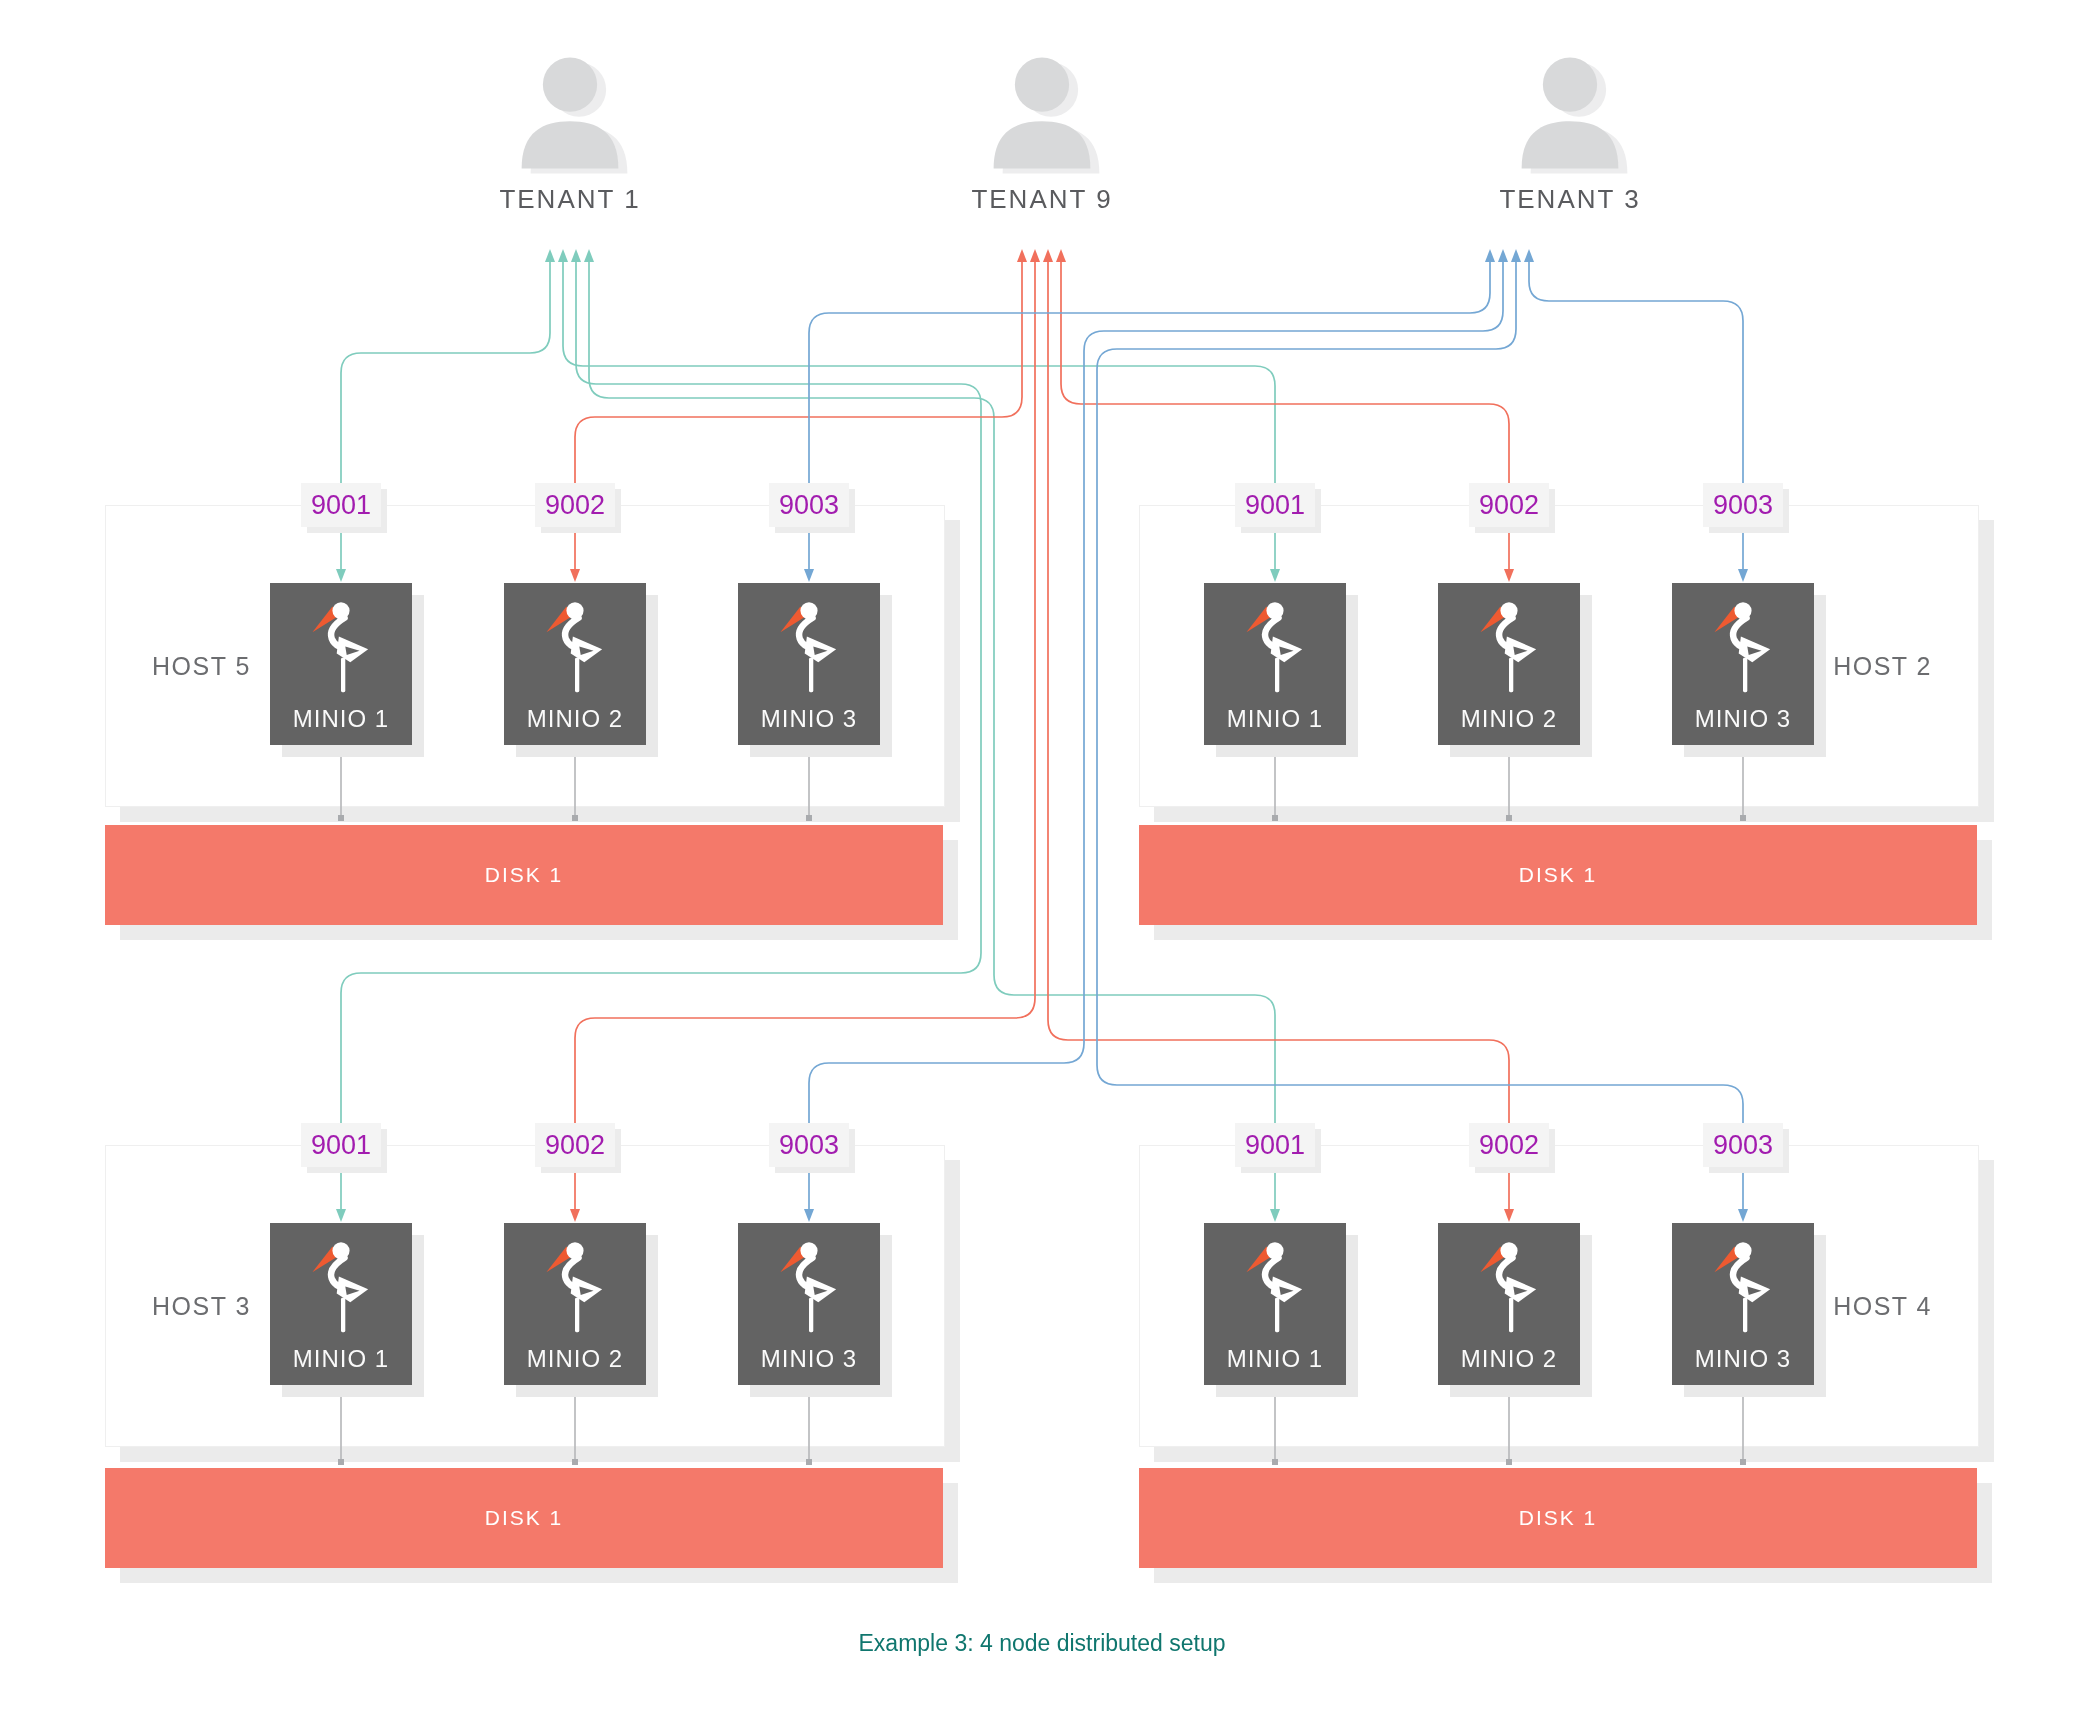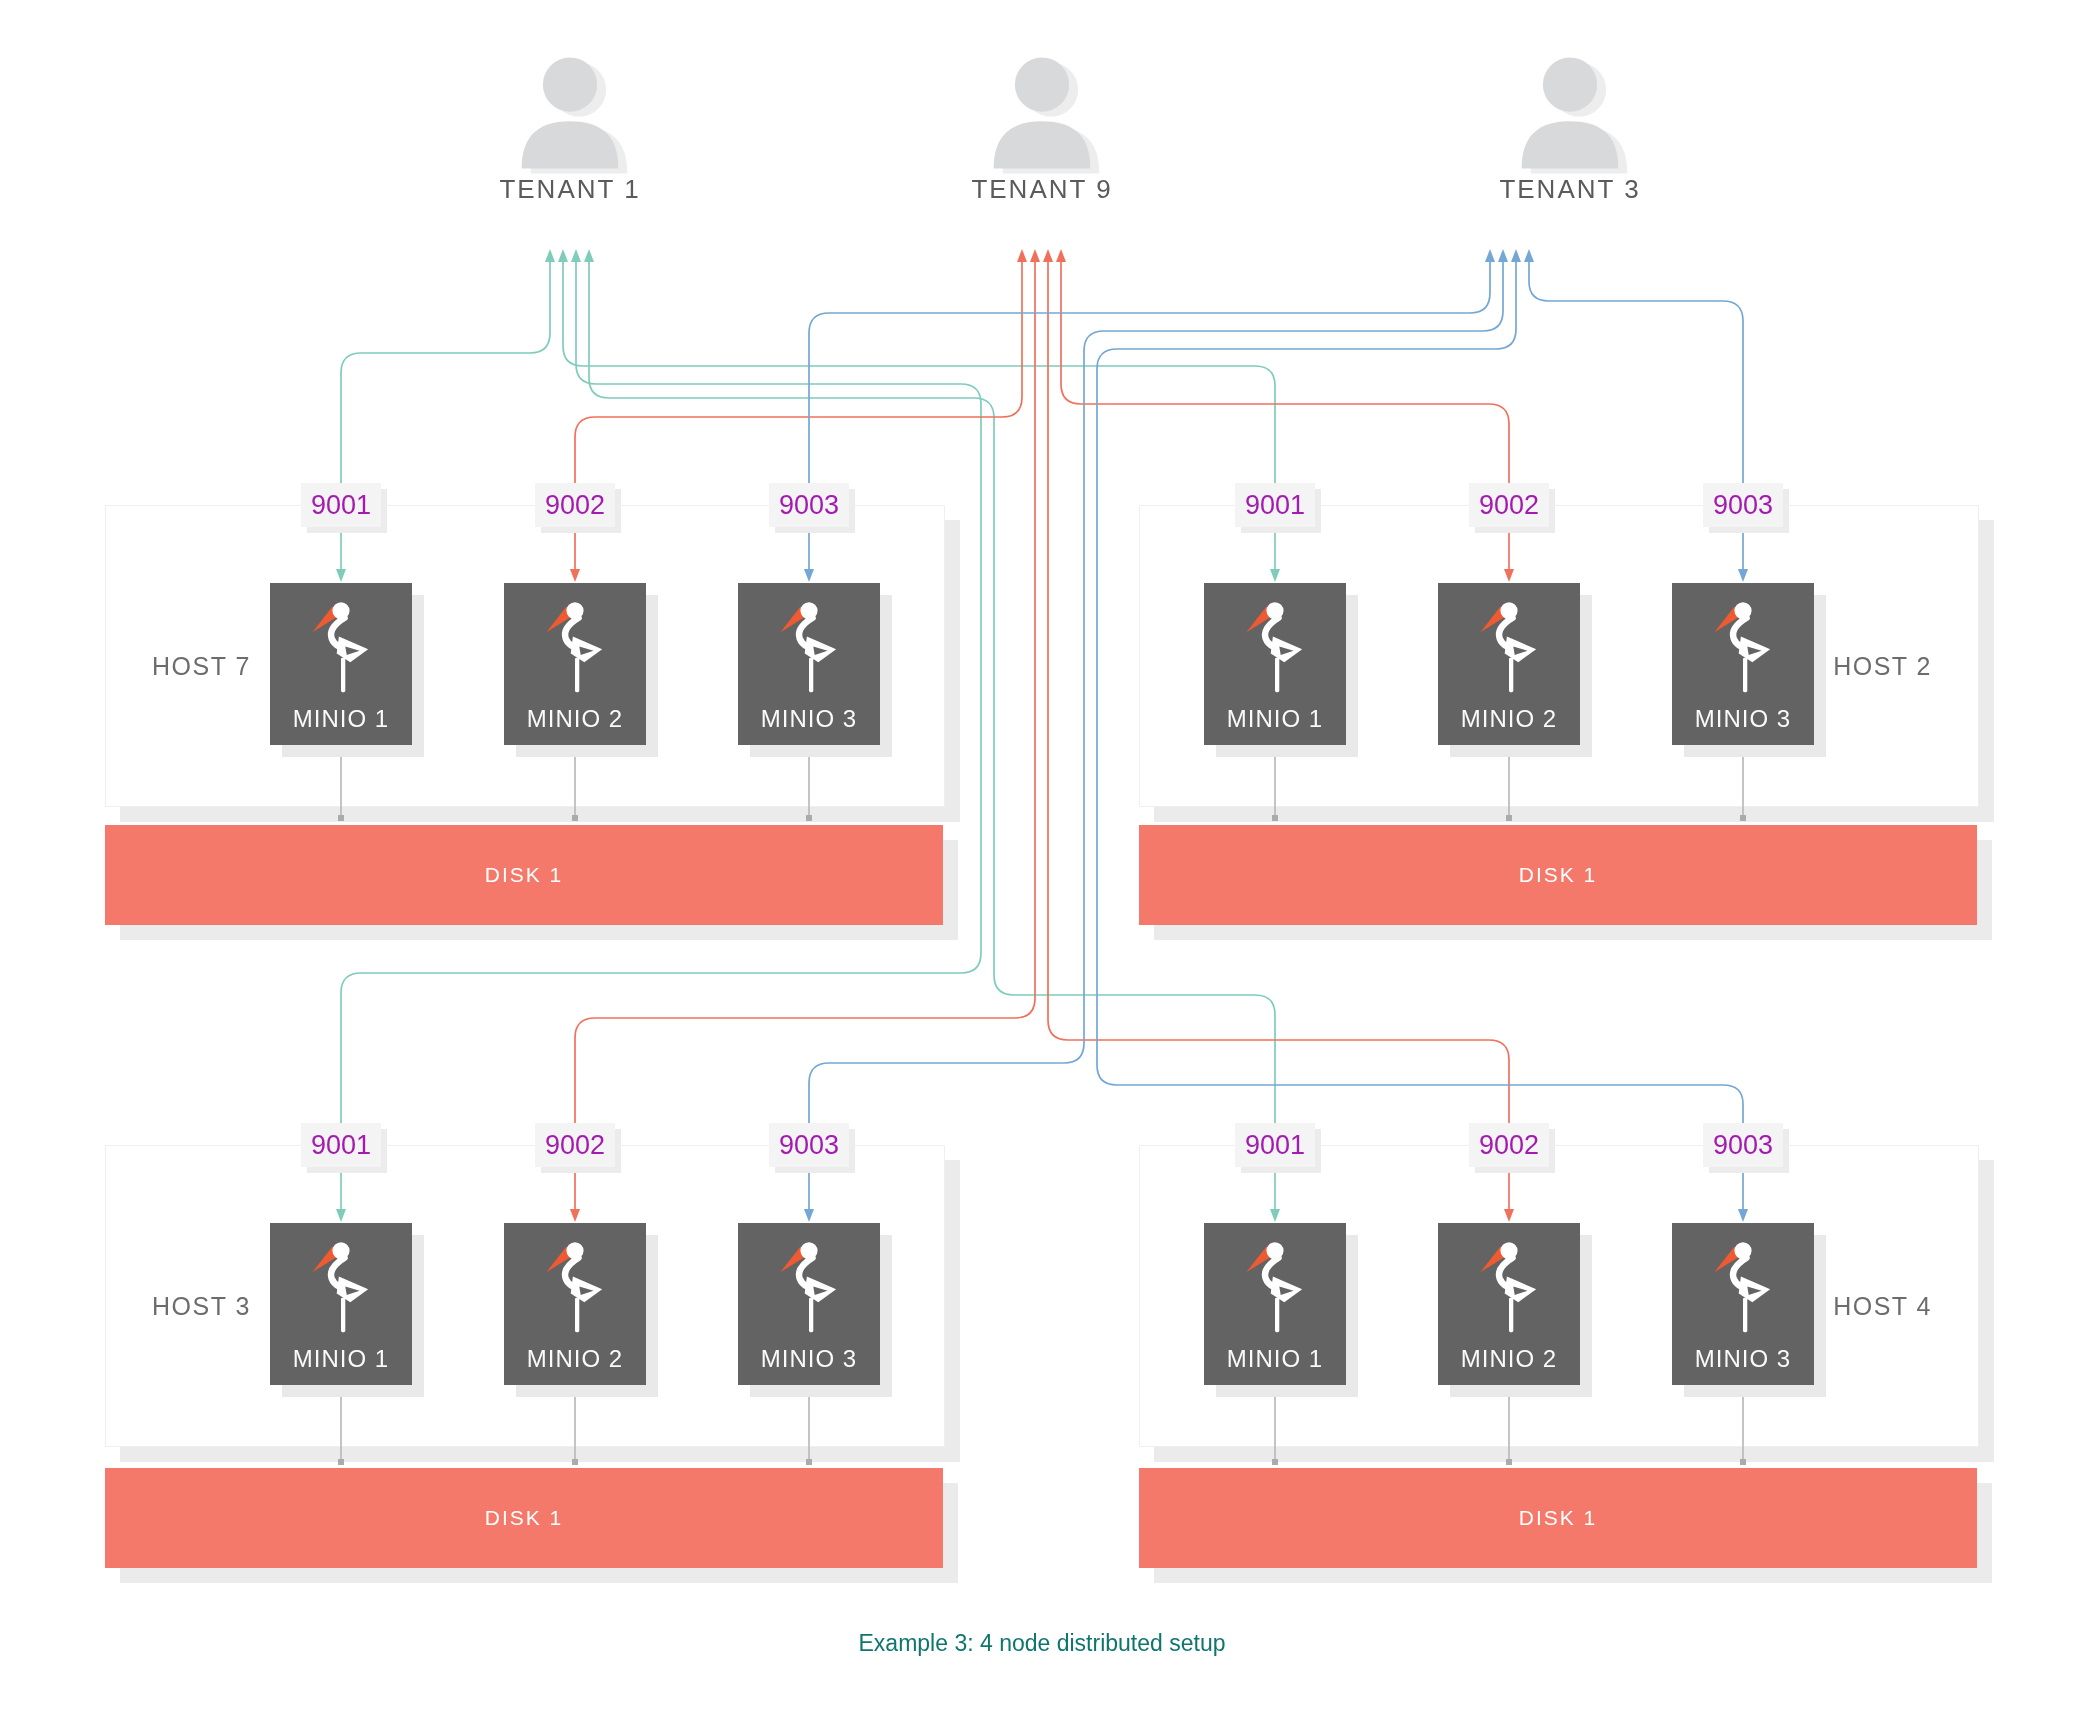--- a/index.html
+++ b/index.html
@@ -31,21 +31,21 @@
              display:flex;flex-direction:column;align-items:center;}
   .bird{width:82px;height:100px;margin-top:12px;}
   .minio-label{margin-top:10px;color:#fafafa;font-size:24px;letter-spacing:1px;}
 
   
   .tenant{position:absolute;width:240px;display:flex;flex-direction:column;align-items:center;z-index:10;}
   .person-wrap{position:relative;width:120px;height:118px;}
   svg.person{position:absolute;left:0;top:0;width:120px;height:118px;}
   svg.person.shadow{transform:translate(9px,5px);fill:#ededee;}
   svg.person.main{fill:#d8d9da;}
-  .tenant-label{margin-top:2px;font-size:26px;letter-spacing:2px;color:#5a5b5e;}
+  .tenant-label{margin-top:12px;font-size:26px;letter-spacing:2px;color:#5a5b5e;}
 
   .caption{position:absolute;left:0;top:1630px;width:100%;text-align:center;
            font-size:23px;color:#0f766e;z-index:10;}
 </style>
 </head>
 <body>
 
 <div class="canvas" style="--disk: #f4796a; --minio: #636363; --beak: #ee5a31;">
 
   <svg width="0" height="0" style="position:absolute" aria-hidden="true">
@@ -168,21 +168,21 @@
           <use href="#person"></use>
         </svg>
       <svg class="person main">
           <use href="#person"></use>
         </svg>
     </div>
     <div class="tenant-label">TENANT 3</div>
   </div>
 
   <div class="host side-left" style="left:105px;top:505px">
-    <div class="host-label">HOST 7</div>
+    <div class="host-label">HOST 5</div>
   </div>
   <div class="host side-right" style="left:1139px;top:505px">
     <div class="host-label">HOST 2</div>
   </div>
   <div class="host side-left" style="left:105px;top:1145px">
     <div class="host-label">HOST 3</div>
   </div>
   <div class="host side-right" style="left:1139px;top:1145px">
     <div class="host-label">HOST 4</div>
   </div>

